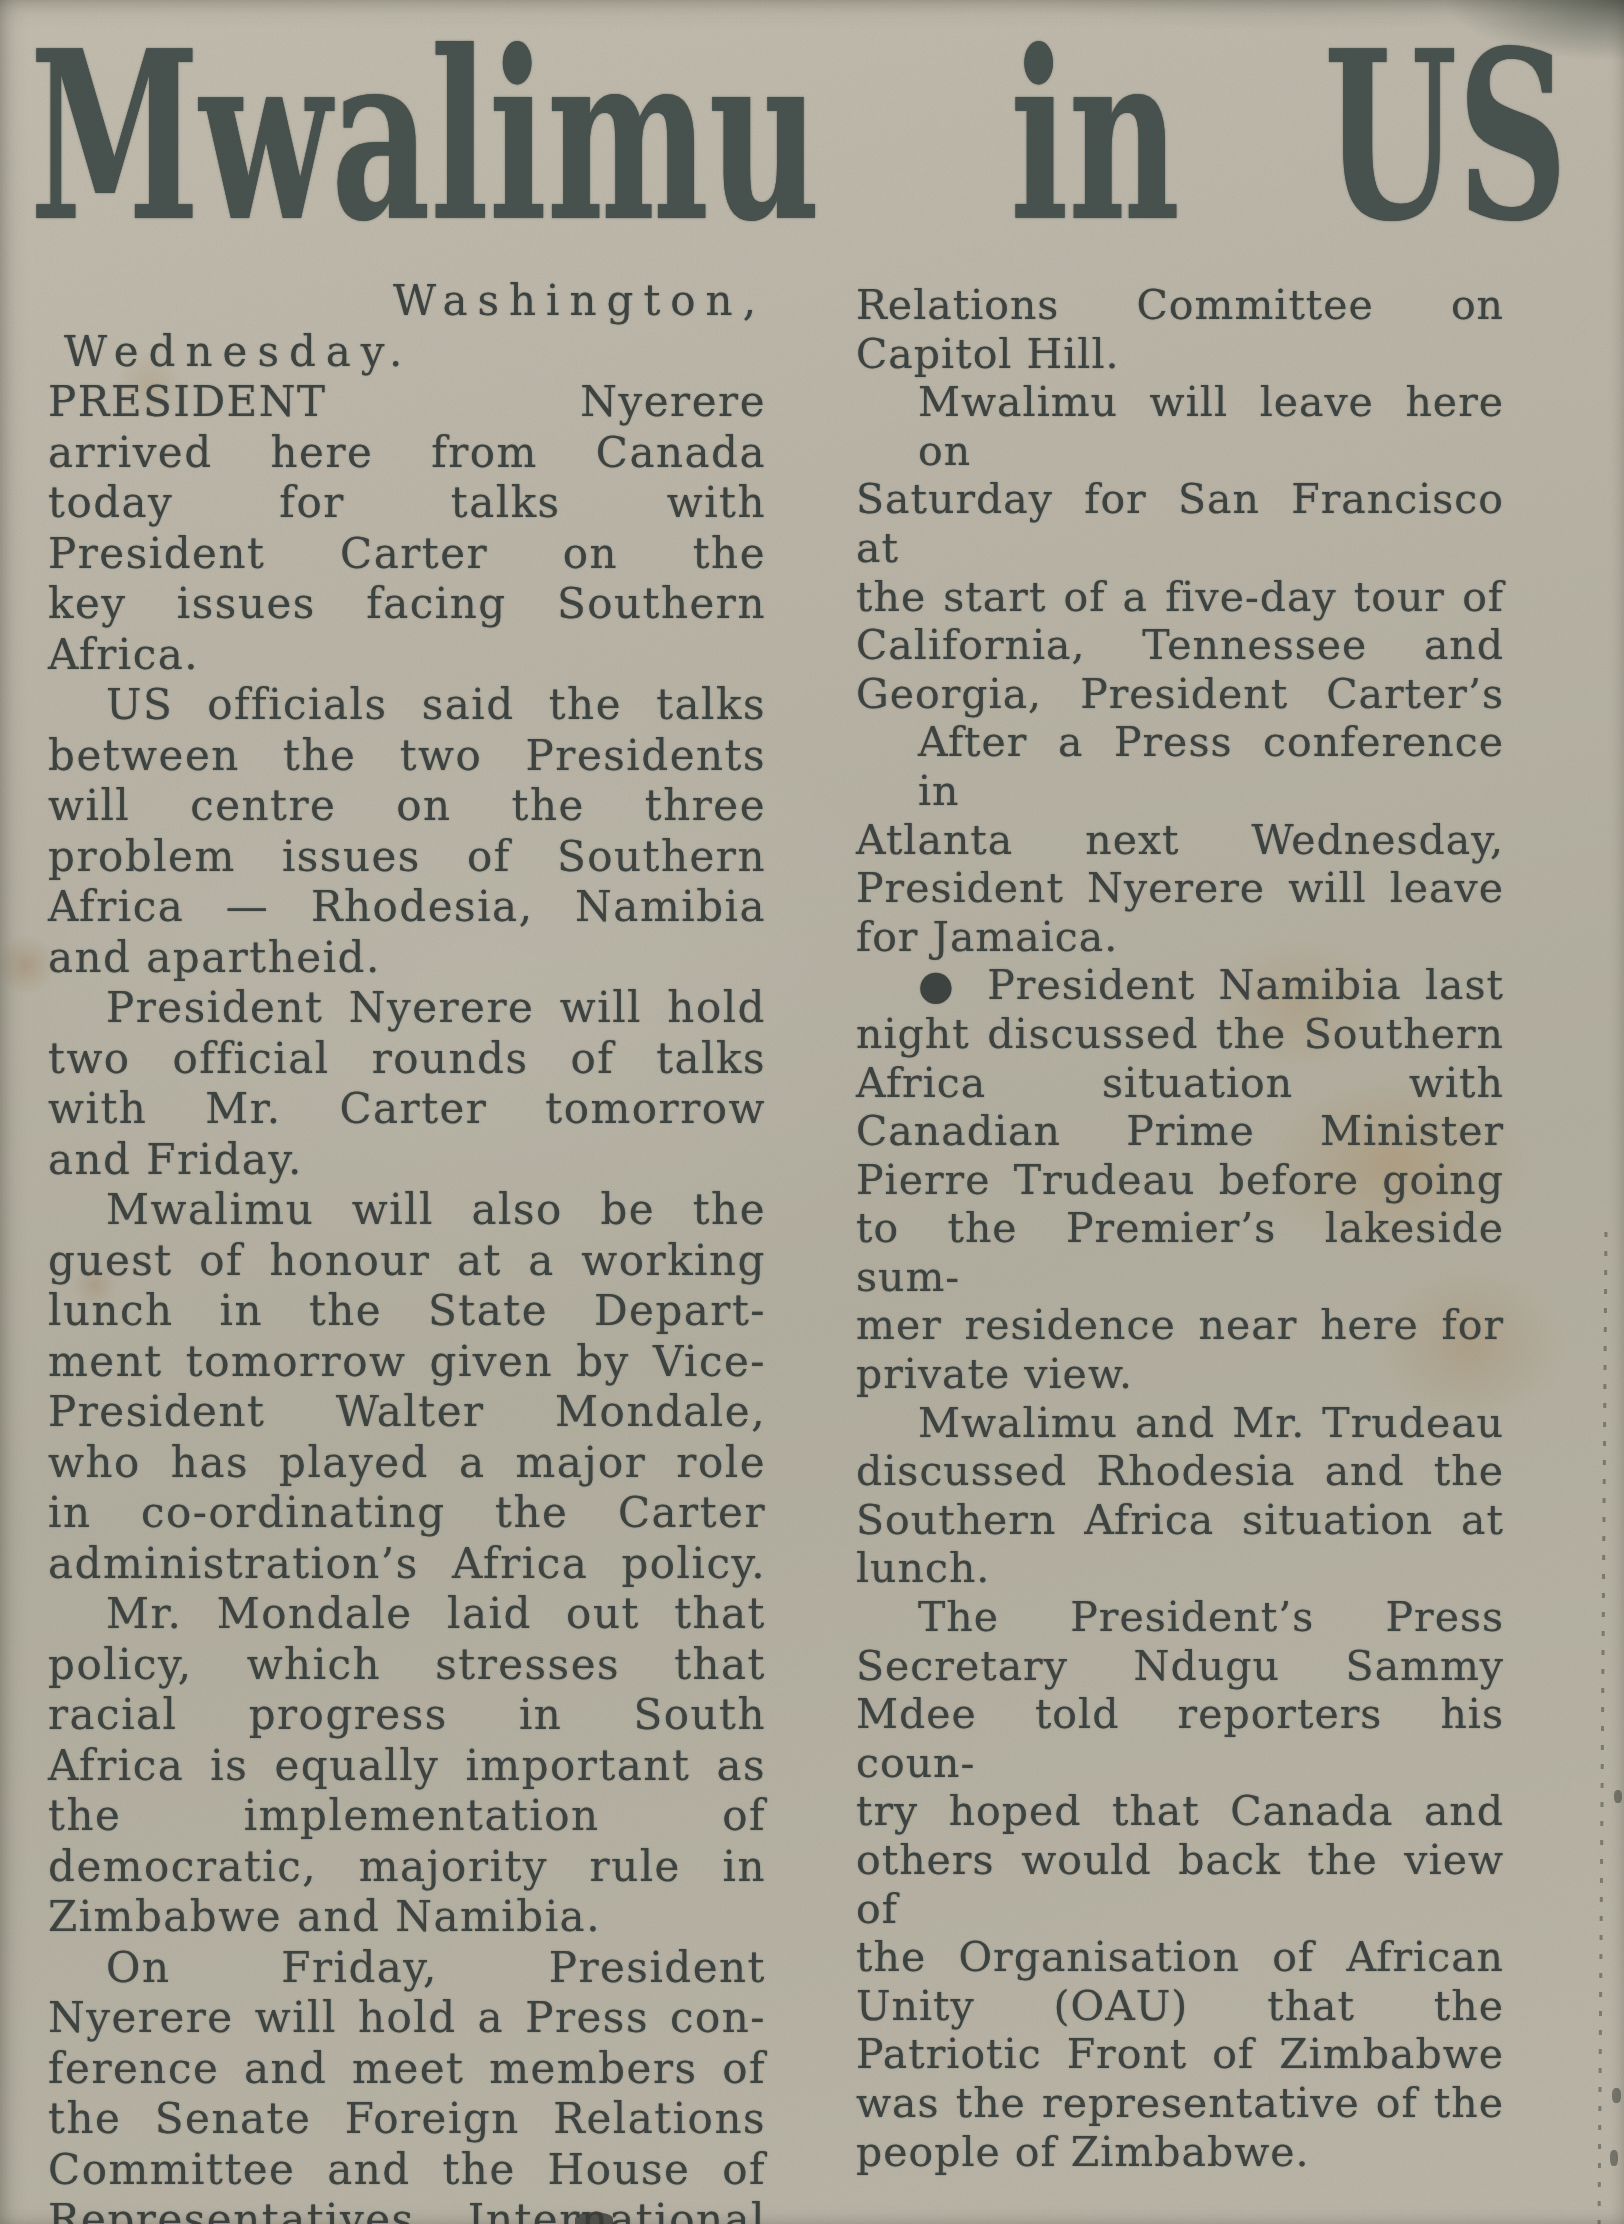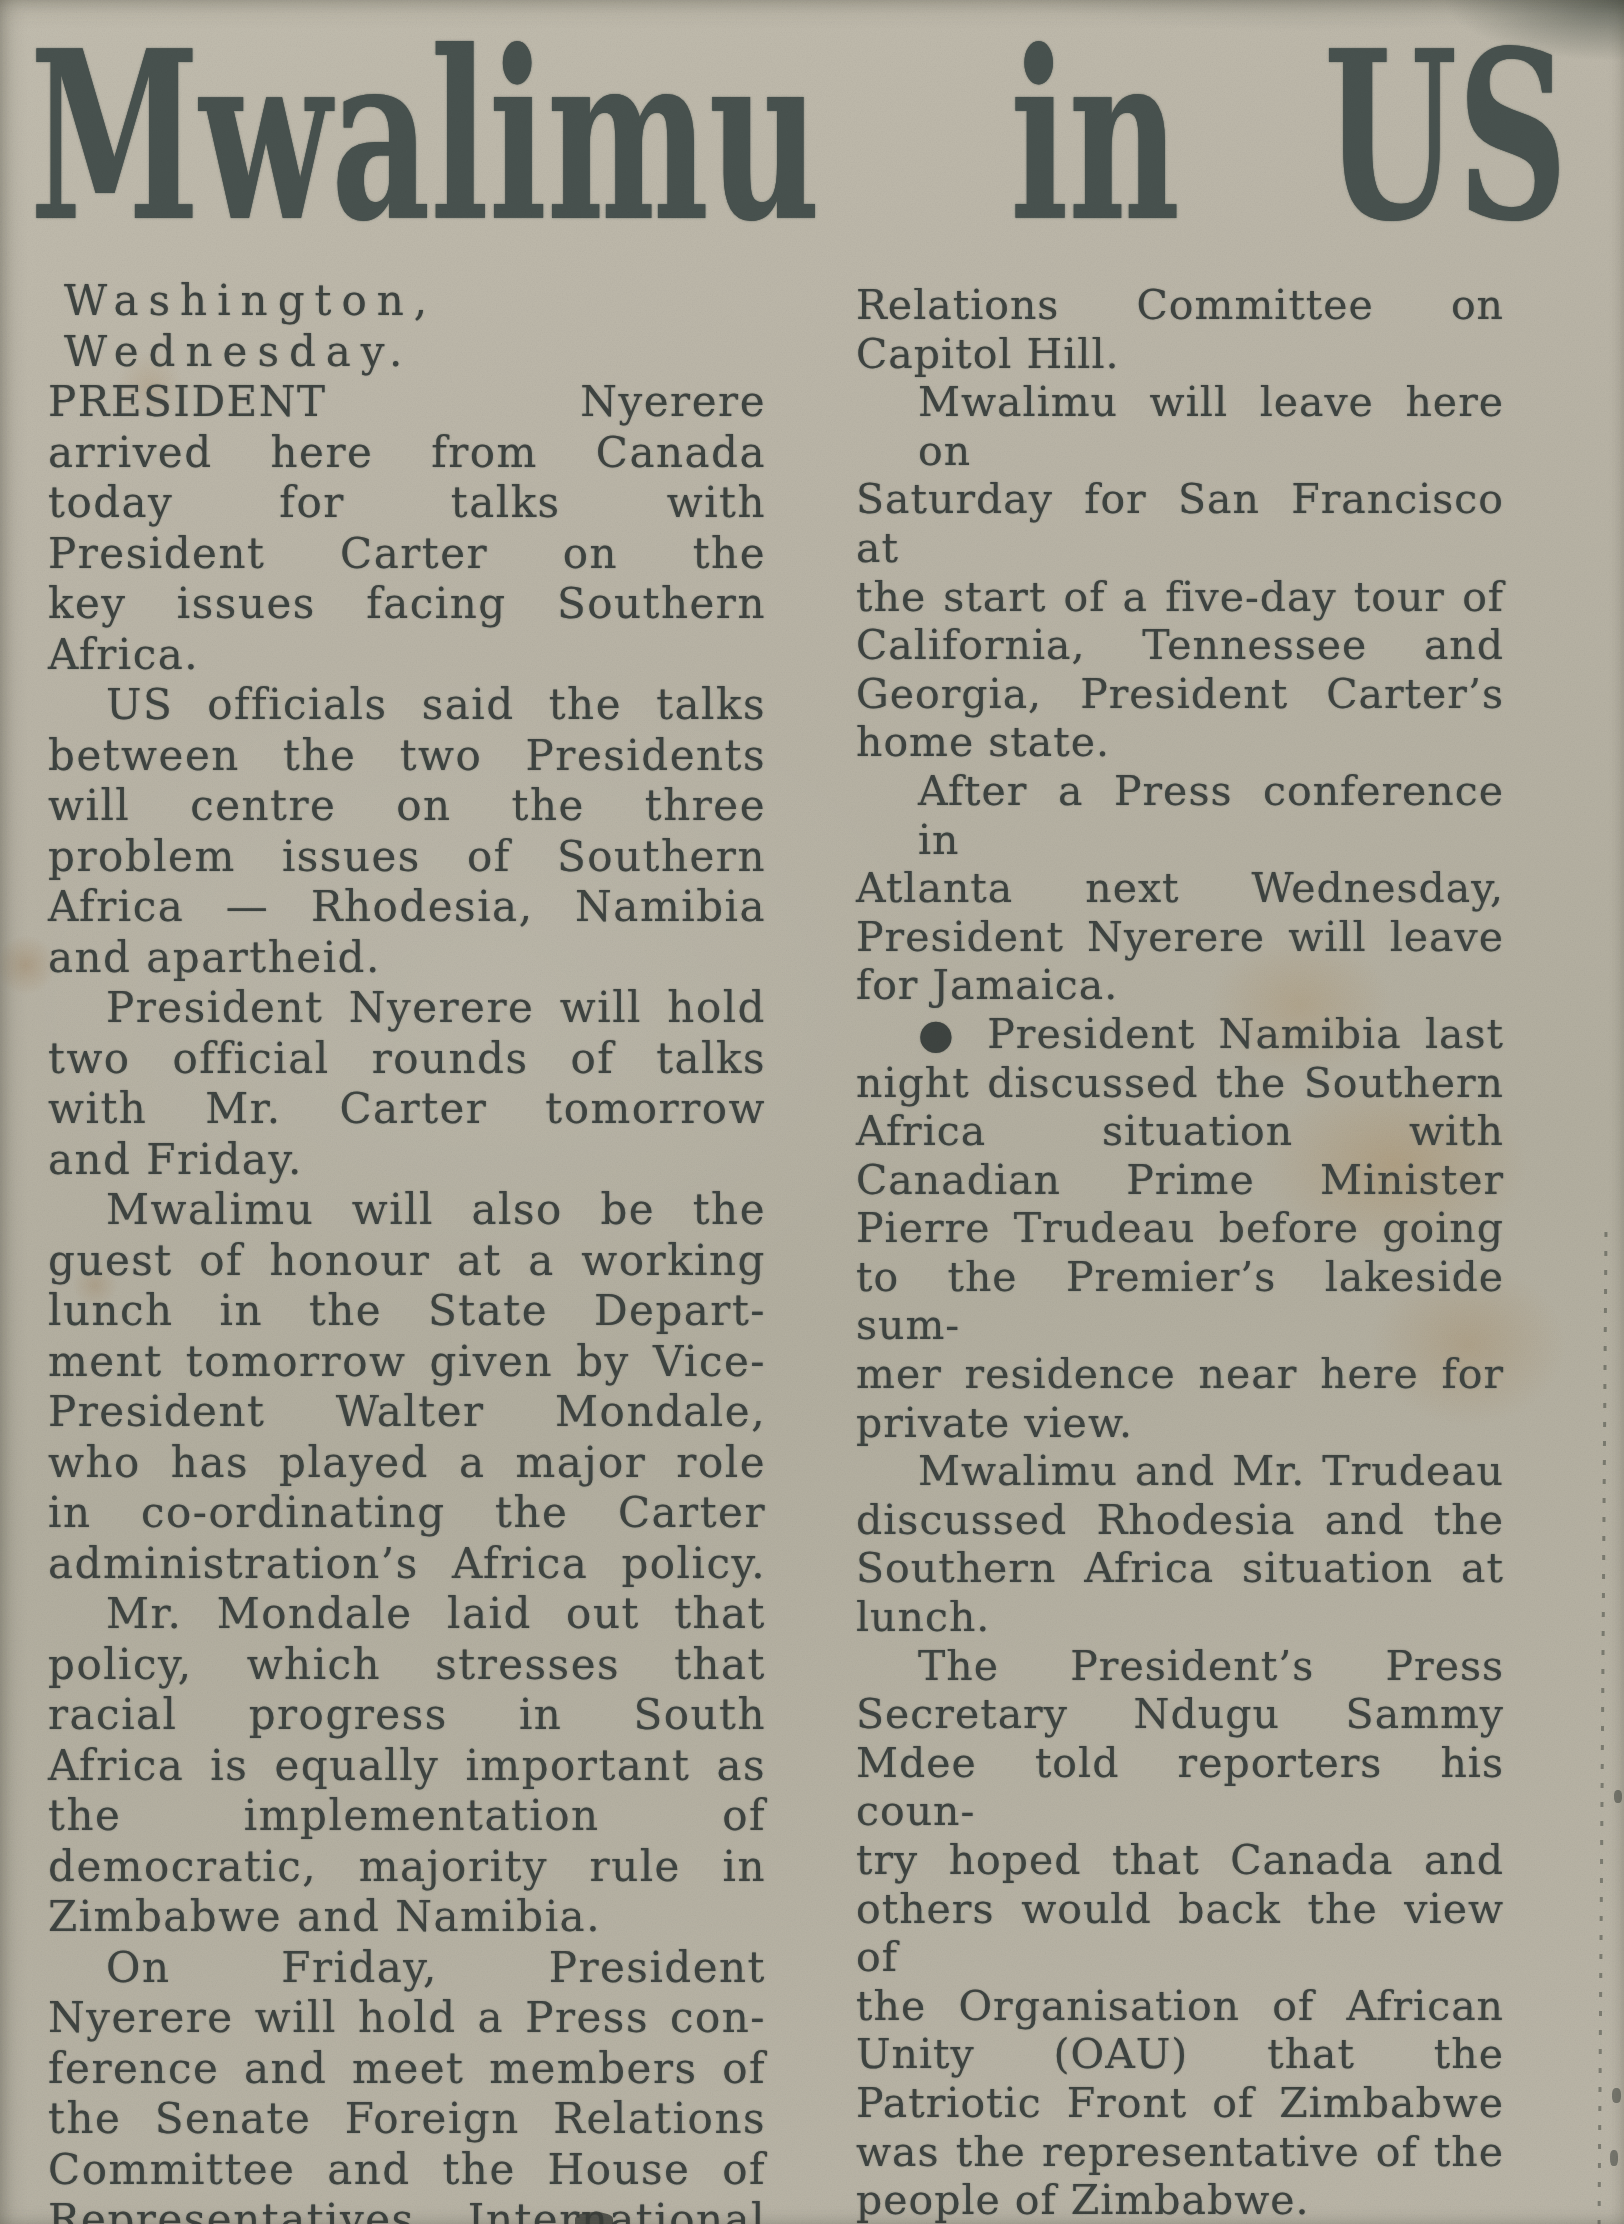--- a/index.html
+++ b/index.html
@@ -41,21 +41,21 @@
   #hw1{left:1095px;transform:translateX(-50%) scaleX(.66);transform-origin:center top;}
   #hw2{right:24px;transform:scaleX(.66);transform-origin:right top;}
   
   .col{position:absolute;z-index:2;color:#3e4441;
        text-shadow:0 0 1.4px rgba(62,66,62,.65);}
   #col-left {left:48px; width:718px;top:276px;font-size:42px;line-height:50.5px;letter-spacing:1.5px;}
   #col-right{left:856px;width:648px;top:281px;font-size:41px;line-height:48.6px;letter-spacing:1px;}
   .para{margin:0;}
   .line{text-align:justify;text-align-last:justify;text-justify:inter-word;}
   .line.al{text-align-last:left;}
-  .line.adl{text-align:left;text-align-last:left;letter-spacing:10px;padding-left:16px;}
+  .line.adl{text-align:right;text-align-last:left;letter-spacing:10px;padding-left:16px;}
   .ind{padding-left:58px;}
   #col-right .ind{padding-left:62px;}
   
   #divider-dots{
     position:absolute;left:1601px;top:1232px;width:3px;height:992px;z-index:3;
     background:repeating-linear-gradient(to bottom,#4a4e46 0 5px,rgba(0,0,0,0) 5px 19px);
     opacity:.55;transform:rotate(.4deg);
   }
   .edge-mark{position:absolute;background:#3f443f;opacity:.55;border-radius:40%;z-index:3;}
   #edge-mark-1{left:1614px;top:1790px;width:8px;height:13px;}
@@ -136,21 +136,20 @@
       <div class="para">
         <div class="line">Relations Committee on</div>
         <div class="line al">Capitol Hill.</div>
       </div>
       <div class="para">
         <div class="line ind">Mwalimu will leave here on</div>
         <div class="line">Saturday for San Francisco at</div>
         <div class="line">the start of a five-day tour of</div>
         <div class="line">California, Tennessee and</div>
         <div class="line">Georgia, President Carter’s</div>
-        <div class="line al">home state.</div>
       </div>
       <div class="para">
         <div class="line ind">After a Press conference in</div>
         <div class="line">Atlanta next Wednesday,</div>
         <div class="line">President Nyerere will leave</div>
         <div class="line al">for Jamaica.</div>
       </div>
       <div class="para">
         <div class="line ind">● President Namibia last</div>
         <div class="line">night discussed the Southern</div>

